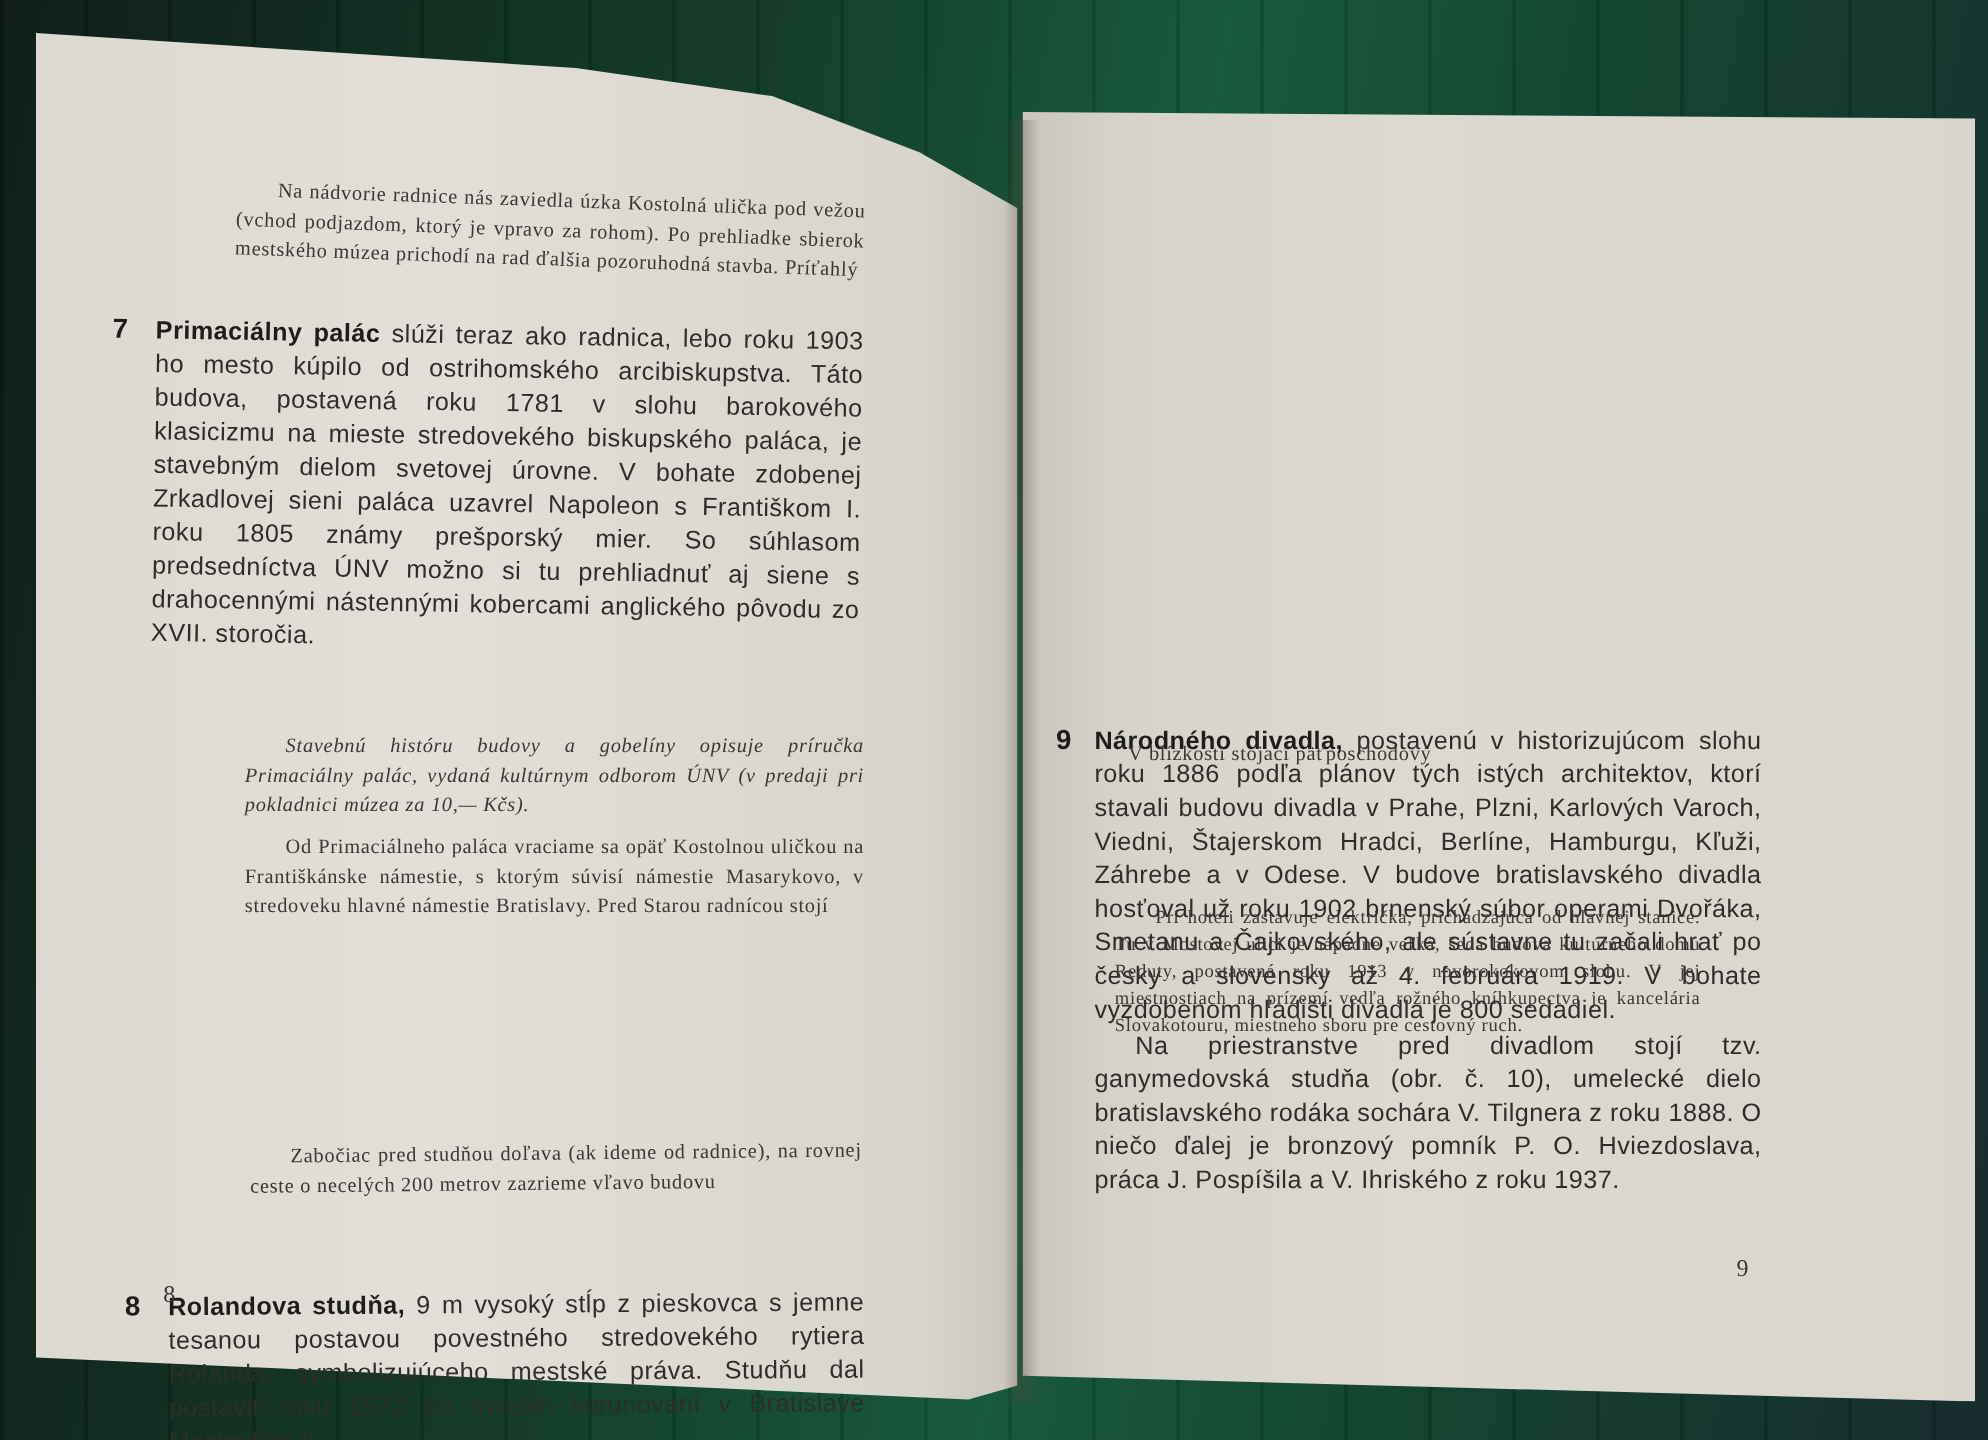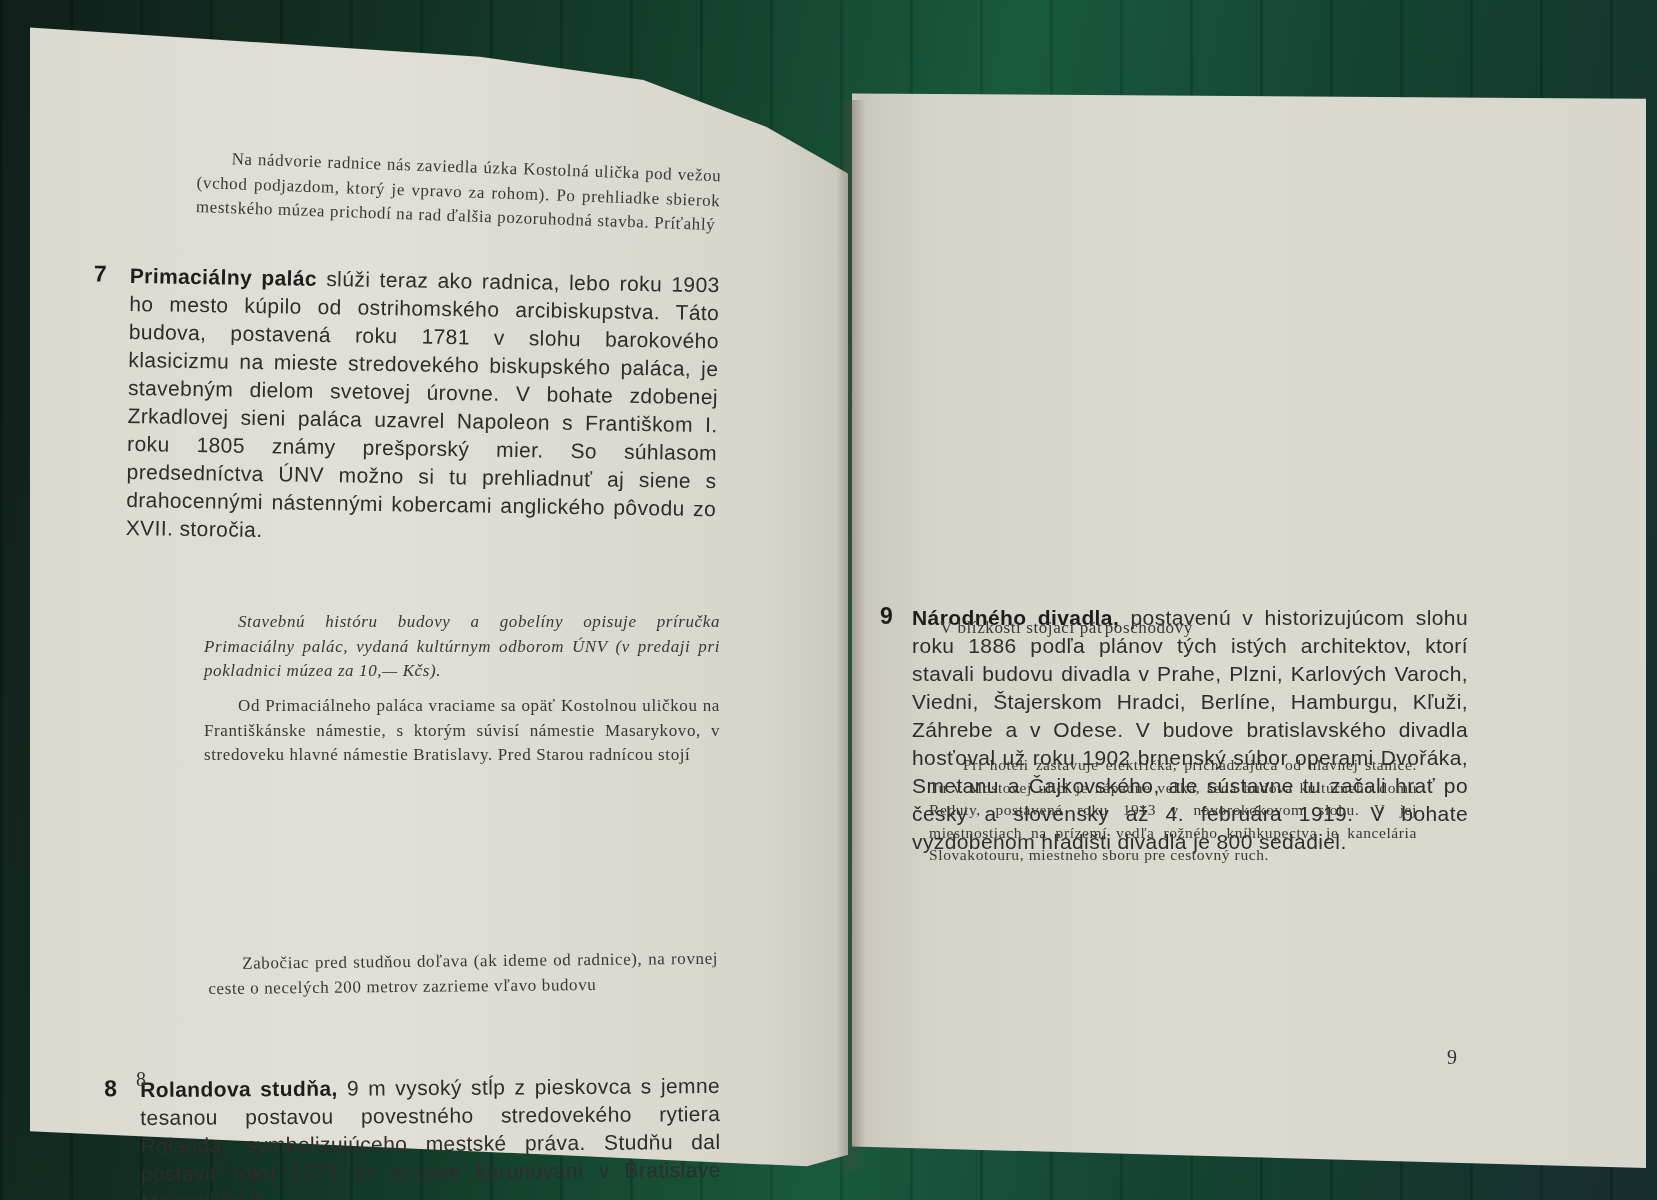--- a/index.html
+++ b/index.html
@@ -107,20 +107,21 @@
 
 <div class="text-block small indent" style="left:208px; top:952px; width:510px; transform: rotate(-0.6deg); transform-origin: left top;">
   <p>Zabočiac pred studňou doľava (ak ideme od radnice), na rovnej ceste o necelých 200 metrov zazrieme vľavo budovu</p>
 </div>
 
 <div class="page-number" style="left:136px; top:1068px;">8</div>
 
 <div class="text-block body entry" style="left:912px; top:184px; width:556px;">
   <span class="entry-num" style="left:-32px; top:-2px;">9</span>
   <p><span class="entry-title">Národného divadla,</span> <span>postavenú v historizujúcom slohu roku 1886 podľa plánov tých istých architektov, ktorí stavali budovu divadla v Prahe, Plzni, Karlových Varoch, Viedni, Štajerskom Hradci, Berlíne, Hamburgu, Kľuži, Záhrebe a v Odese. V budove bratislavského divadla hosťoval už roku 1902 brnenský súbor operami Dvořáka, Smetanu a Čajkovského, ale sústavne tu začali hrať po česky a slovensky až 4. februára 1919. V bohate vyzdobenom hľadišti divadla je 800 sedadiel.</span></p>
+  <p class="indent" style="margin-top:2px;">Na priestranstve pred divadlom stojí tzv. ganymedovská studňa (obr. č. 10), umelecké dielo bratislavského rodáka sochára V. Tilgnera z roku 1888. O niečo ďalej je bronzový pomník P. O. Hviezdoslava, práca J. Pospíšila a V. Ihriského z roku 1937.</p>
 </div>
 
 <div class="text-block small" style="left:940px; top:616px; width:480px;">
   <p>V blízkosti stojací päťposchodový</p>
 </div>
 
 <div class="text-block small indent" style="left:929px; top:754px; width:488px; font-size:15.5px; line-height:22.6px;">
   <p>Pri hoteli zastavuje električka, prichádzajúca od hlavnej stanice. Tu v Mostovej ulici je nápadne veľká, šedá budova kultúrneho domu Reduty, postavená roku 1913 v novorokokovom slohu. V jej miestnostiach na prízemí vedľa rožného kníhkupectva je kancelária Slovakotouru, miestneho sboru pre cestovný ruch.</p>
 </div>
 

